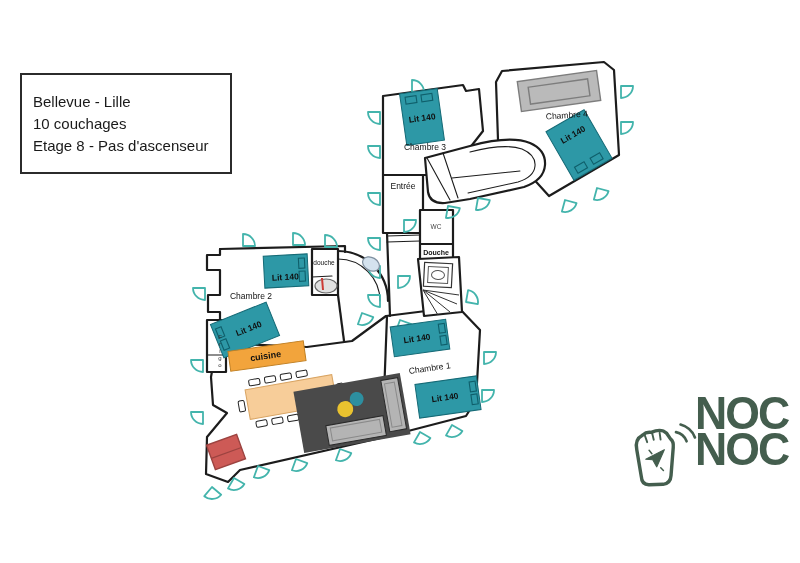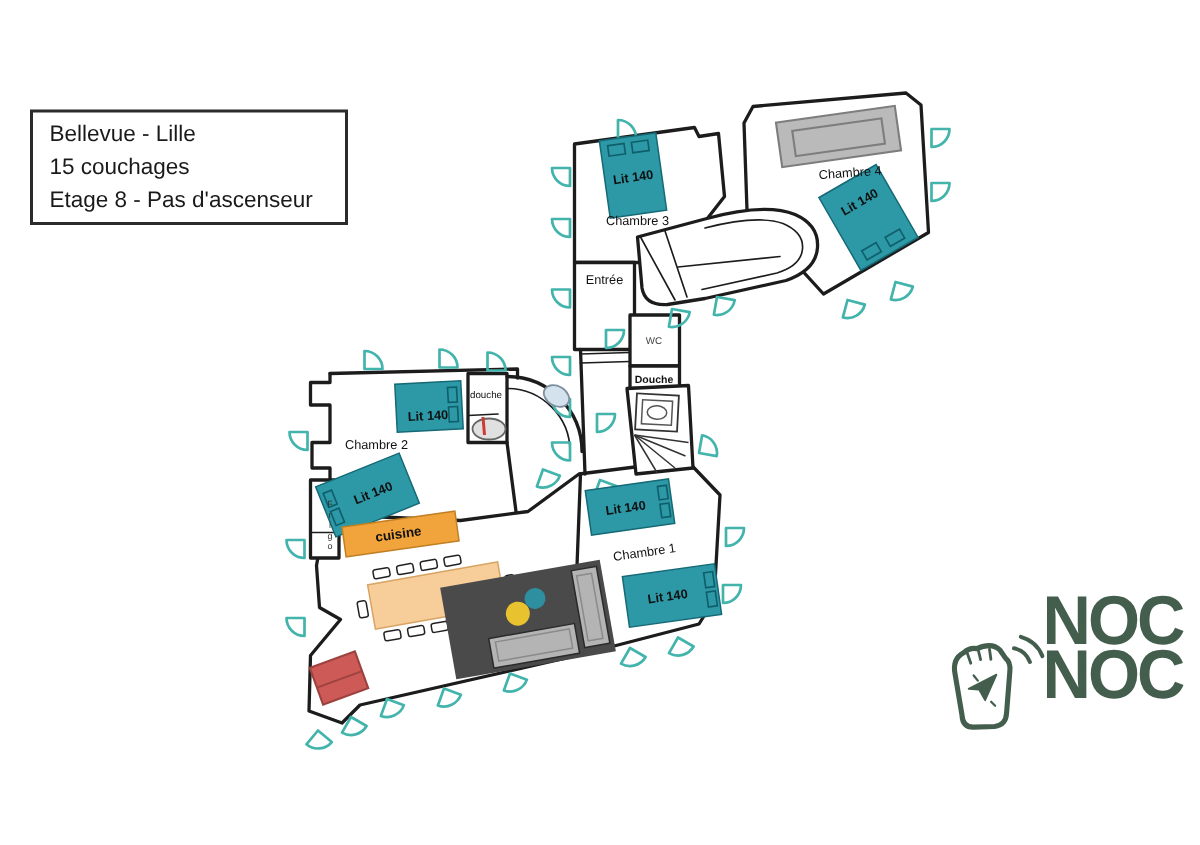--- a/index.html
+++ b/index.html
@@ -1,19 +1,19 @@
 <!DOCTYPE html>
 <html style="--bed: #2d98a6; --window_arc: #43b4ac; --kitchen: #f2a43c; --table: #f7cd99; --sofa_dark: #4a4a4a; --sofa_light: #b4b4b4; --pouf_yellow: #e9c22f; --pouf_teal: #2d8fa0; --armchair_red: #cd5a56; --skylight: #bababa; --logo: #445e4e;"><head>
 <meta charset="utf-8">
 <style>
   html,body{margin:0;padding:0;}
   body{width:800px;height:563px;position:relative;background:#ffffff;overflow:hidden;
        font-family:"Liberation Sans", sans-serif;}
   .info-box{position:absolute;left:20px;top:73px;width:186px;border:2px solid #2b2b2b;
-            padding:4px 11px;font-size:15px;line-height:1.45;color:#1a1a1a;background:#fff;}
+            padding:16px 11px;font-size:15px;line-height:1.45;color:#1a1a1a;background:#fff;}
   .plan-svg{position:absolute;left:0;top:0;width:800px;height:563px;}
   .walls path,.walls rect,.walls line{stroke:#1c1c1c;stroke-width:2.2;fill:none;stroke-linejoin:round;stroke-linecap:round;}
   .walls .filled{fill:#ffffff;}
   .thin{stroke-width:1.1 !important;}
   .arcs path{stroke:var(--window_arc,#43b4ac);stroke-width:1.8;fill:none;stroke-linejoin:round;}
   .bed-rect{fill:var(--bed,#2d98a6);stroke:#156a76;stroke-width:1;}
   .pillow{fill:none;stroke:#0f5f6b;stroke-width:1.1;}
   .plabel{fill:#101010;}
   .frigo-label{position:absolute;left:210px;top:334px;width:13px;font-size:6px;color:#333;
                writing-mode:vertical-rl;text-orientation:upright;letter-spacing:1px;text-align:center;}
@@ -21,21 +21,21 @@
   .logo-text{position:absolute;left:66px;top:2px;color:var(--logo,#445e4e);font-size:46px;
              font-weight:800;letter-spacing:-2px;line-height:0.78;transform:scaleX(0.97);
              transform-origin:left top;}
   .logo-fist{position:absolute;left:0px;top:10px;}
 </style>
 </head>
 <body>
 
 <div class="info-box">
   <div>Bellevue  - Lille</div>
-  <div>15 couchages</div>
+  <div>10 couchages</div>
   <div>Etage 8 - Pas d'ascenseur</div>
 </div>
 
 <svg class="plan-svg" viewBox="0 0 800 563" xmlns="http://www.w3.org/2000/svg">
 
   <g class="walls">
 
     <path class="filled" d="M 217,343 L 307,347 L 352,341 L 386,316 L 458,307 L 480,330 L 476,400 L 466,416 L 385,437 L 240,470 L 228,482 L 206,474 L 207,437 L 227,413 L 213,405 L 211,377 Z"></path>
 
     <path d="M 387,316 L 383,421"></path>

